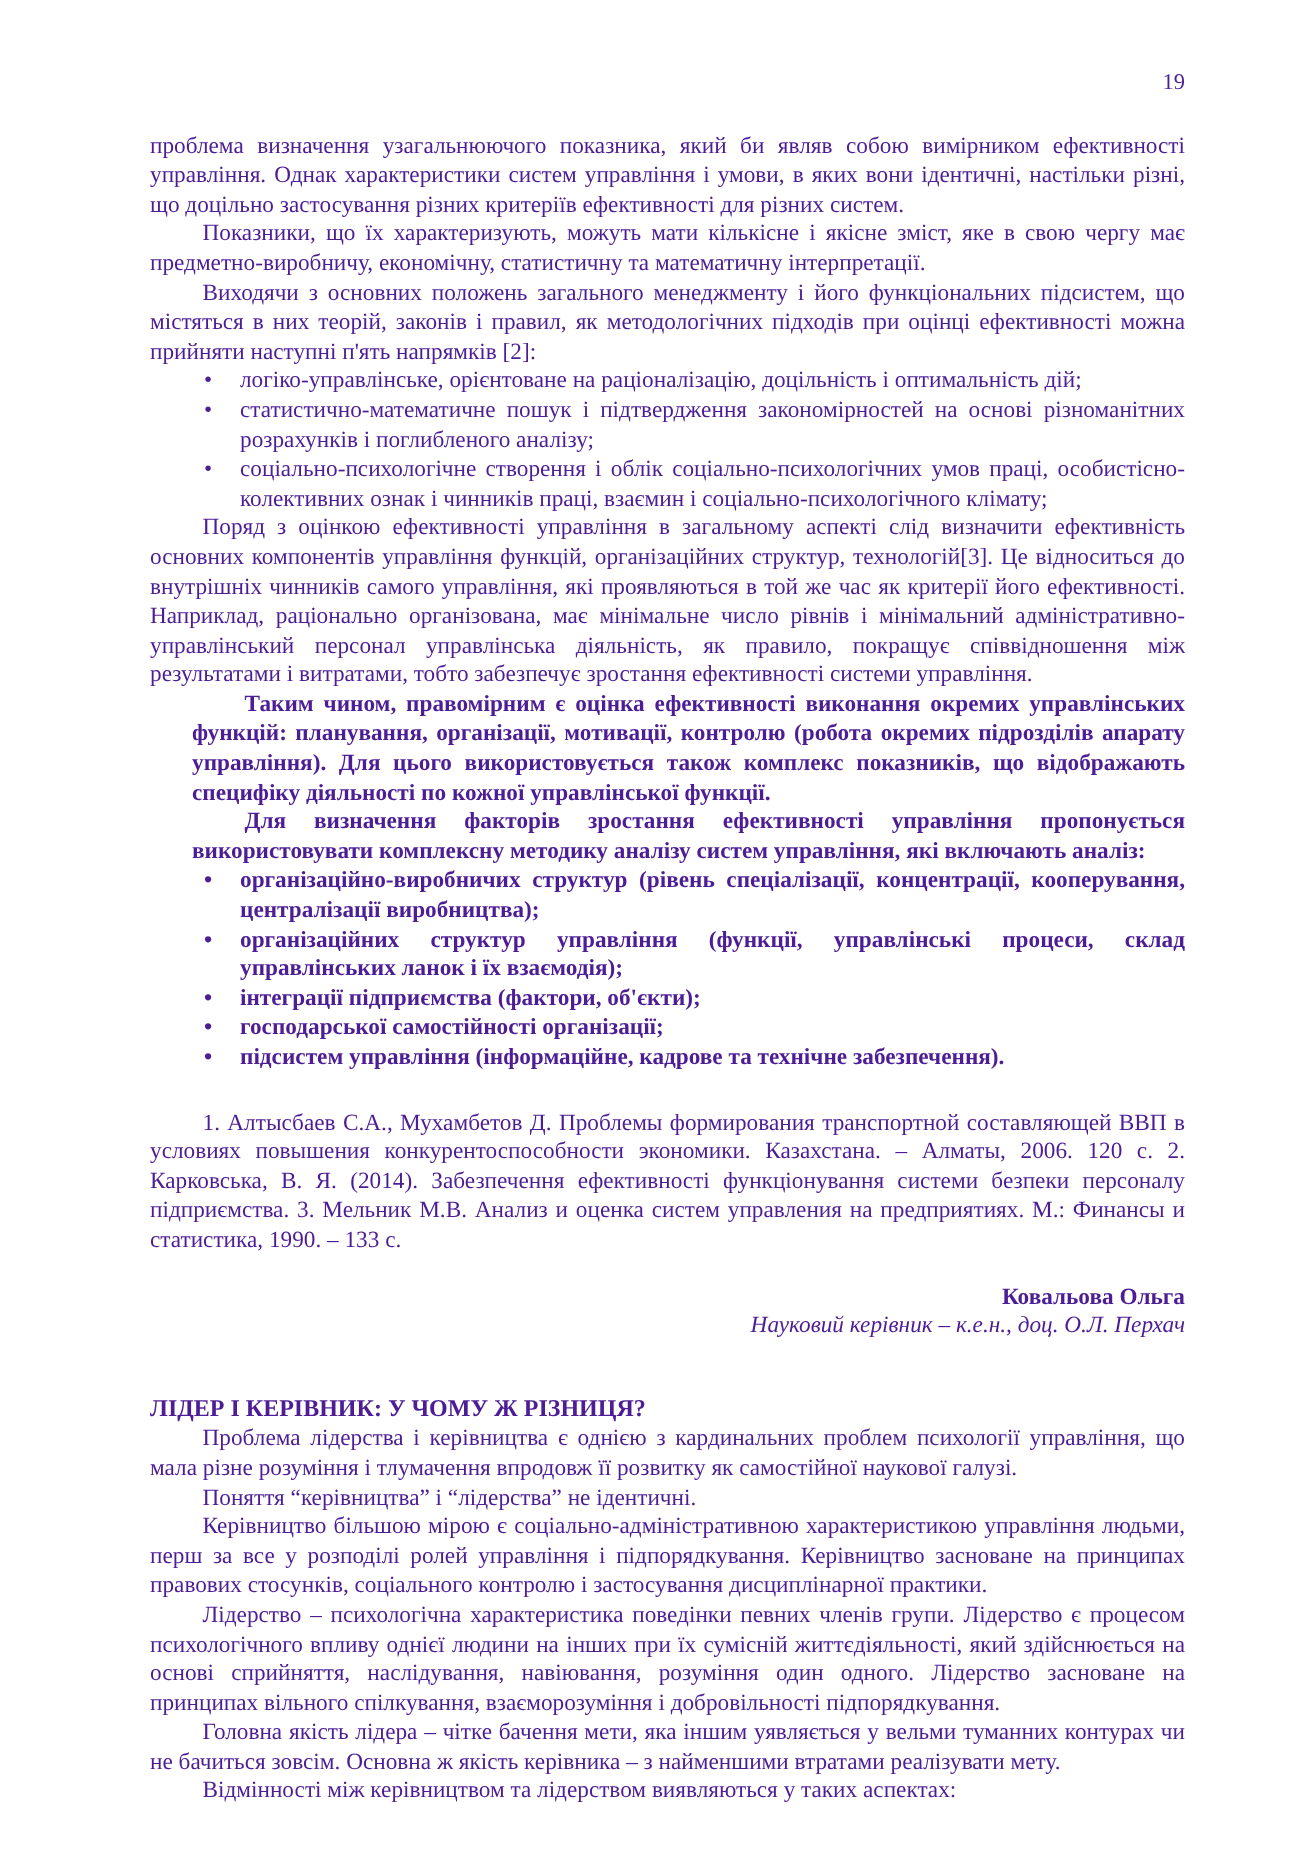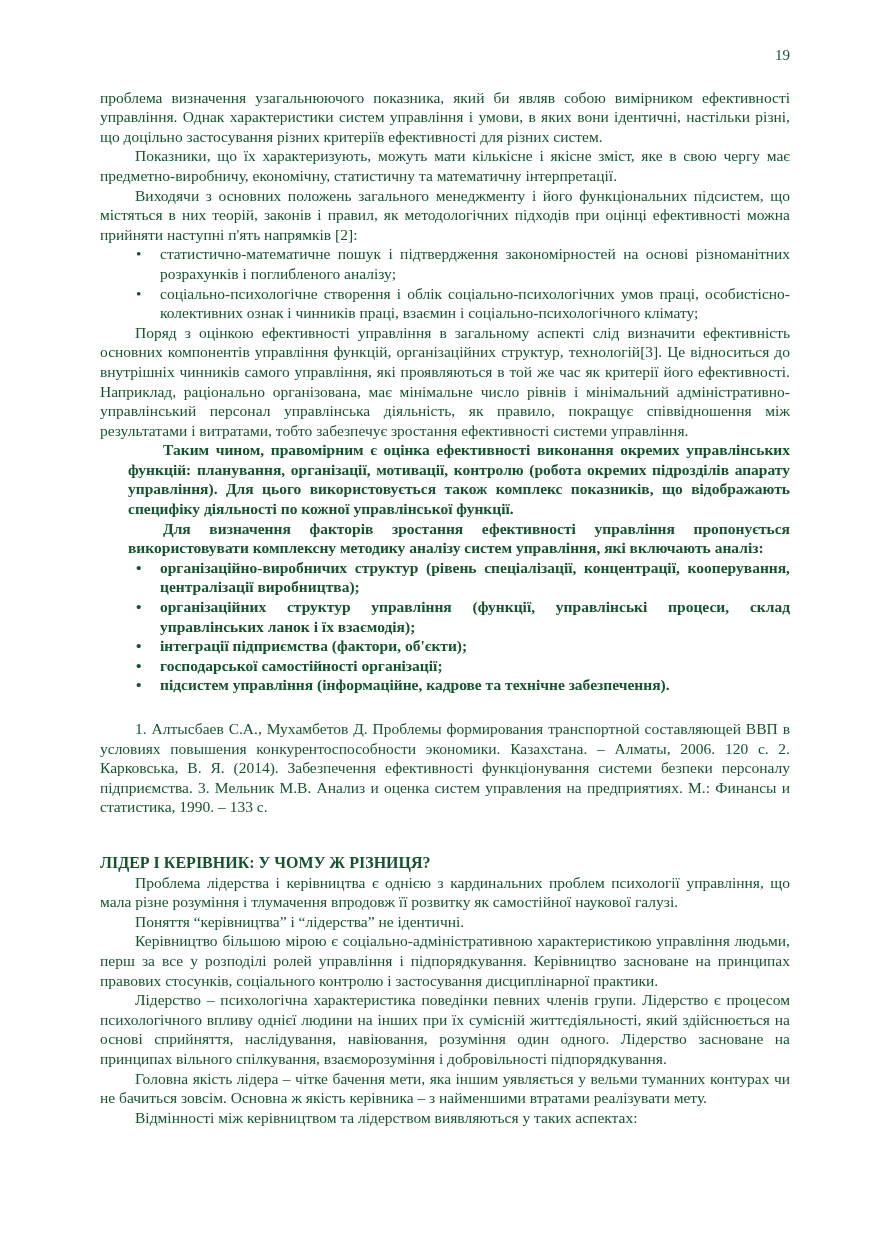--- a/index.html
+++ b/index.html
@@ -5,21 +5,21 @@
   html, body {
     margin: 0;
     padding: 0;
     background: #ffffff;
   }
   .page {
     position: relative;
     width: 876px;
     height: 1240px;
     background: #ffffff;
-    color: #14532d;
+    color: #4c1d95;
     font-family: "Liberation Serif", "DejaVu Serif", serif;
     font-size: 15.5px;
     line-height: 19.6px;
     box-sizing: border-box;
     overflow: hidden;
   }
   .content {
     position: absolute;
     left: 100px;
     top: 46px;
@@ -85,38 +85,43 @@
 <div class="page">
   <div class="content">
 
     <span class="page-number">19</span>
 
     <p class="no-indent">проблема визначення узагальнюючого показника, який би являв собою вимірником ефективності управління. Однак характеристики систем управління і умови, в яких вони ідентичні, настільки різні, що доцільно застосування різних критеріїв ефективності для різних систем.</p>
     <p>Показники, що їх характеризують, можуть мати кількісне і якісне зміст, яке в свою чергу має предметно-виробничу, економічну, статистичну та математичну інтерпретації.</p>
     <p>Виходячи з основних положень загального менеджменту і його функціональних підсистем, що містяться в них теорій, законів і правил, як методологічних підходів при оцінці ефективності можна прийняти наступні п'ять напрямків [2]:</p>
 
     <ul class="bullets">
+      <li>логіко-управлінське, орієнтоване на раціоналізацію, доцільність і оптимальність дій;</li>
       <li>статистично-математичне пошук і підтвердження закономірностей на основі різноманітних розрахунків і поглибленого аналізу;</li>
       <li>соціально-психологічне створення і облік соціально-психологічних умов праці, особистісно-колективних ознак і чинників праці, взаємин і соціально-психологічного клімату;</li>
     </ul>
 
     <p>Поряд з оцінкою ефективності управління в загальному аспекті слід визначити ефективність основних компонентів управління функцій, організаційних структур, технологій[3]. Це відноситься до внутрішніх чинників самого управління, які проявляються в той же час як критерії його ефективності. Наприклад, раціонально організована, має мінімальне число рівнів і мінімальний адміністративно-управлінський персонал управлінська діяльність, як правило, покращує співвідношення між результатами і витратами, тобто забезпечує зростання ефективності системи управління.</p>
     <p class="bold">Таким чином, правомірним є оцінка ефективності виконання окремих управлінських функцій: планування, організації, мотивації, контролю (робота окремих підрозділів апарату управління). Для цього використовується також комплекс показників, що відображають специфіку діяльності по кожної управлінської функції.</p>
     <p class="bold">Для визначення факторів зростання ефективності управління пропонується використовувати комплексну методику аналізу систем управління, які включають аналіз:</p>
 
     <ul class="bullets bold">
       <li>організаційно-виробничих структур (рівень спеціалізації, концентрації, кооперування, централізації виробництва);</li>
       <li>організаційних структур управління (функції, управлінські процеси, склад управлінських ланок і їх взаємодія);</li>
       <li>інтеграції підприємства (фактори, об'єкти);</li>
       <li>господарської самостійності організації;</li>
       <li>підсистем управління (інформаційне, кадрове та технічне забезпечення).</li>
     </ul>
 
     <p class="references">1. Алтысбаев С.А., Мухамбетов Д. Проблемы формирования транспортной составляющей ВВП в условиях повышения конкурентоспособности экономики. Казахстана. – Алматы, 2006. 120 с. 2. Карковська, В. Я. (2014). Забезпечення ефективності функціонування системи безпеки персоналу підприємства. 3. Мельник М.В. Анализ и оценка систем управления на предприятиях. М.: Финансы и статистика, 1990. – 133 с.</p>
 
+    <div class="byline">
+      <span class="author">Ковальова Ольга</span>
+      <span class="advisor">Науковий керівник – к.е.н., доц. О.Л. Перхач</span>
+    </div>
 
     <div class="article-title">ЛІДЕР І КЕРІВНИК: У ЧОМУ Ж РІЗНИЦЯ?</div>
 
     <p>Проблема лідерства і керівництва є однією з кардинальних проблем психології управління, що мала різне розуміння і тлумачення впродовж її розвитку як самостійної наукової галузі.</p>
     <p>Поняття “керівництва” і “лідерства” не ідентичні.</p>
     <p>Керівництво більшою мірою є соціально-адміністративною характеристикою управління людьми, перш за все у розподілі ролей управління і підпорядкування. Керівництво засноване на принципах правових стосунків, соціального контролю і застосування дисциплінарної практики.</p>
     <p>Лідерство – психологічна характеристика поведінки певних членів групи. Лідерство є процесом психологічного впливу однієї людини на інших при їх сумісній життєдіяльності, який здійснюється на основі сприйняття, наслідування, навіювання, розуміння один одного. Лідерство засноване на принципах вільного спілкування, взаєморозуміння і добровільності підпорядкування.</p>
     <p>Головна якість лідера – чітке бачення мети, яка іншим уявляється у вельми туманних контурах чи не бачиться зовсім. Основна ж якість керівника – з найменшими втратами реалізувати мету.</p>
     <p>Відмінності між керівництвом та лідерством виявляються у таких аспектах:</p>
 

